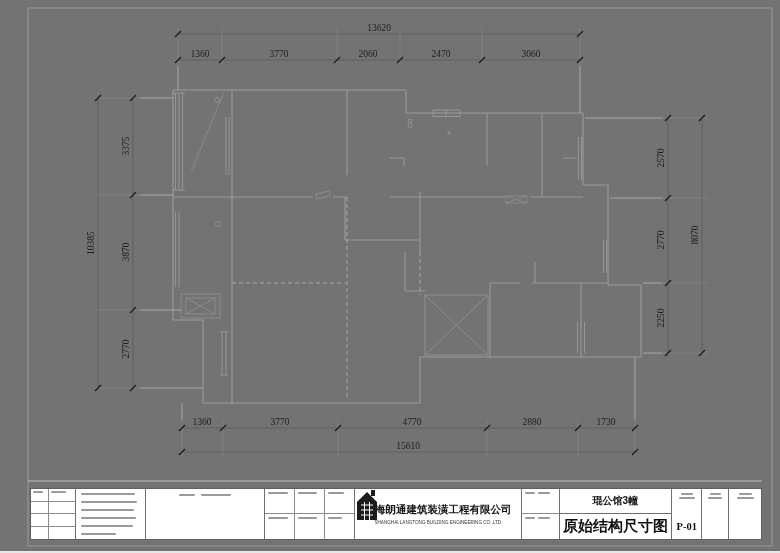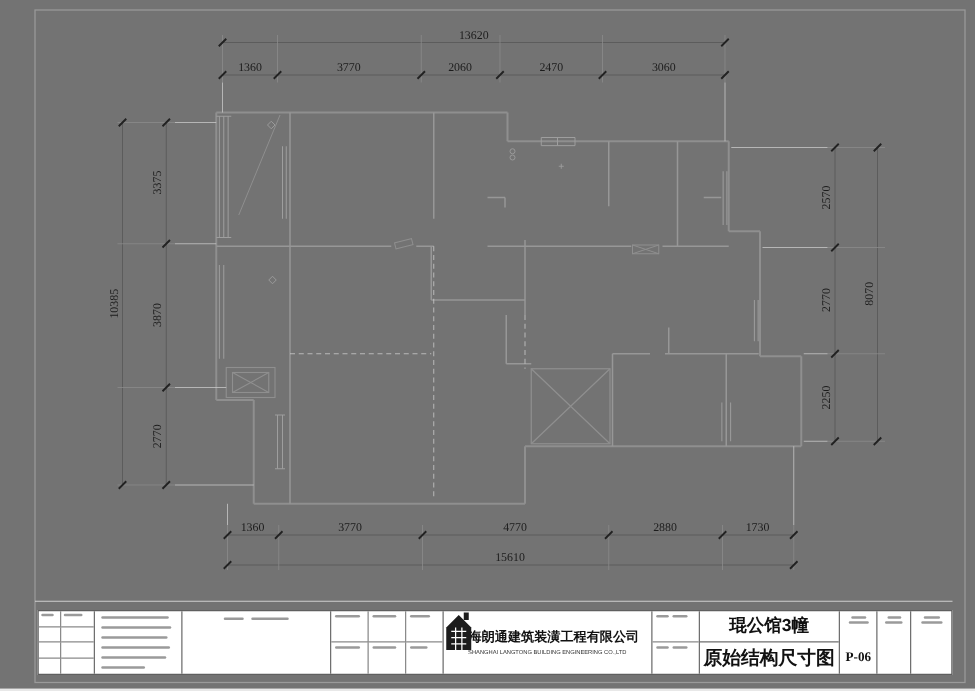--- a/index.html
+++ b/index.html
@@ -27,21 +27,21 @@
   .co{width:167px;display:flex;align-items:center;padding:3px 4px;gap:5px;}
   .co .names{flex:1;text-align:center;}
   .co .cn{font-size:10.5px;font-weight:bold;color:#111;white-space:nowrap;letter-spacing:0px;}
   .co .en{font-size:5px;color:#333;margin-top:2px;white-space:nowrap;transform:scale(.92);}
   .proc{width:38px;display:grid;grid-template-rows:1fr 1fr;}
   .proc>div{border-bottom:1px solid #8a8a8a;padding:3px 3px 0 3px;display:flex;gap:3px;}
   .proc>div:last-child{border-bottom:none;}
   .proj{width:113px;display:grid;grid-template-rows:1fr 1fr;}
   .proj>div{border-bottom:1px solid #6f6f6f;display:flex;align-items:center;justify-content:center;}
   .proj>div:last-child{border-bottom:none;}
-  .proj .pn{font-size:14px;font-weight:bold;color:#111;}
+  .proj .pn{font-size:10px;font-weight:bold;color:#111;}
   .proj .dt{font-size:15px;font-weight:bold;color:#111;}
   .dno{width:30px;} .scale{width:27px;} .date{width:32px;}
   .hcell{padding-top:4px;display:flex;flex-direction:column;align-items:center;gap:2px;}
   .pno{position:absolute;left:0;right:0;bottom:7px;text-align:center;
        font-family:"Liberation Serif","DejaVu Serif",serif;font-size:10.5px;font-weight:bold;color:#111;}
 </style>
 </head>
 <body>
 
 <div id="sheet">
@@ -254,21 +254,21 @@
           <span class="pn">琨公馆3幢</span>
         </div>
       <div>
           <span class="dt">原始结构尺寸图</span>
         </div>
     </div>
 
     <div class="col dno hcell">
       <div class="mb" style="width:12px"></div>
         <div class="mb" style="width:16px"></div>
-      <div class="pno">P-06</div>
+      <div class="pno">P-01</div>
     </div>
 
     <div class="col scale hcell">
       <div class="mb" style="width:11px"></div>
         <div class="mb" style="width:14px"></div>
     </div>
 
     <div class="col date hcell">
       <div class="mb" style="width:13px"></div>
         <div class="mb" style="width:17px"></div>

